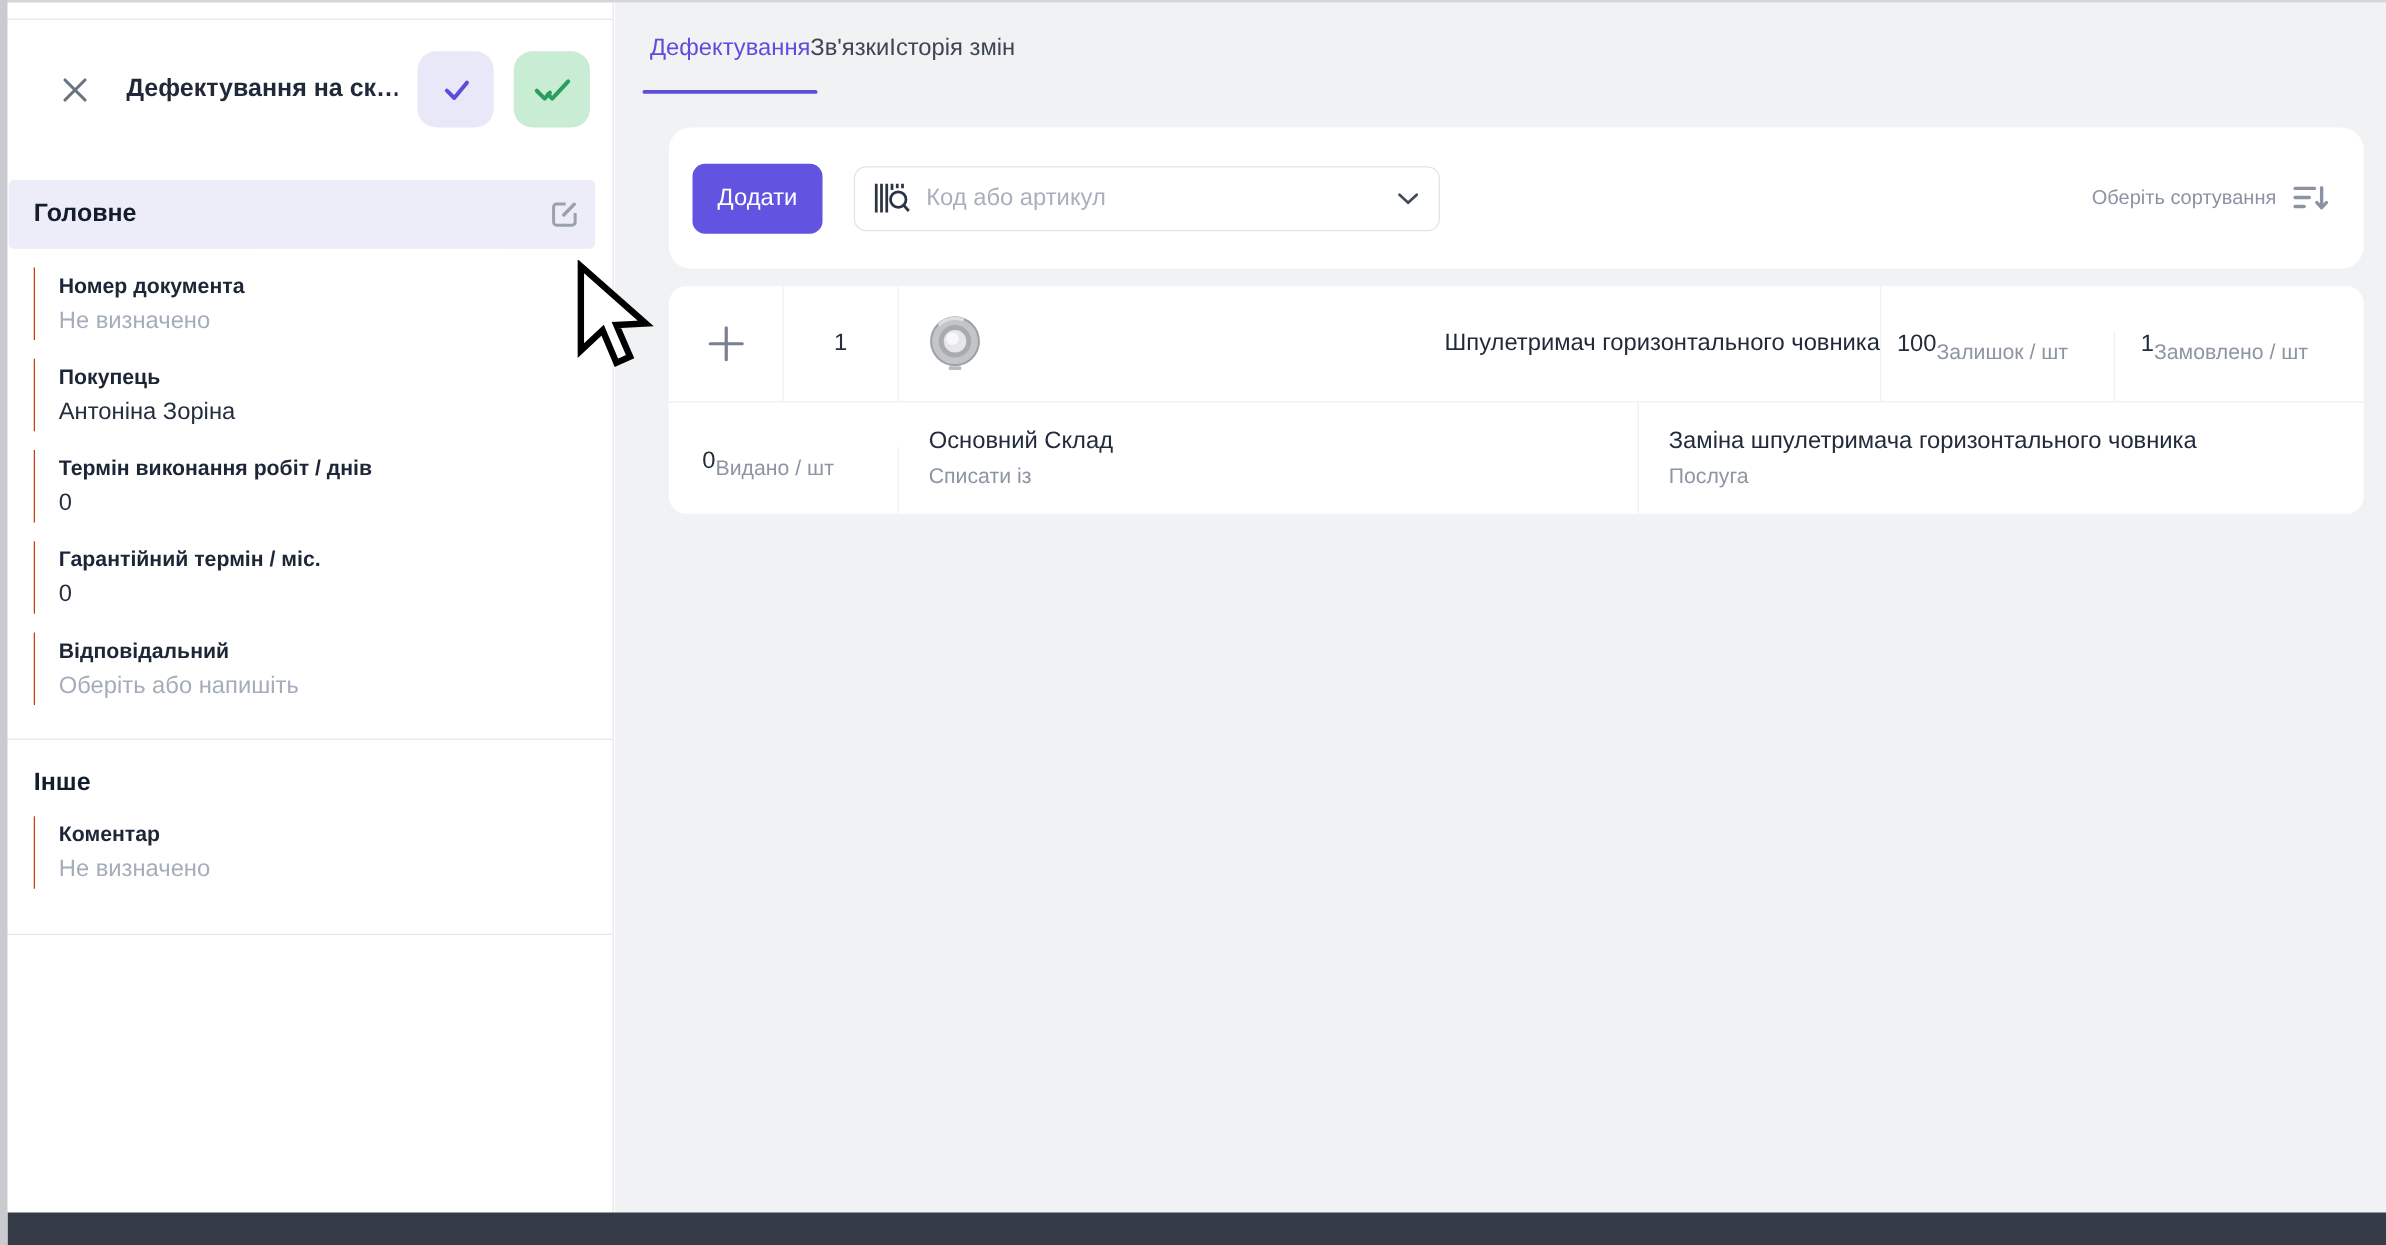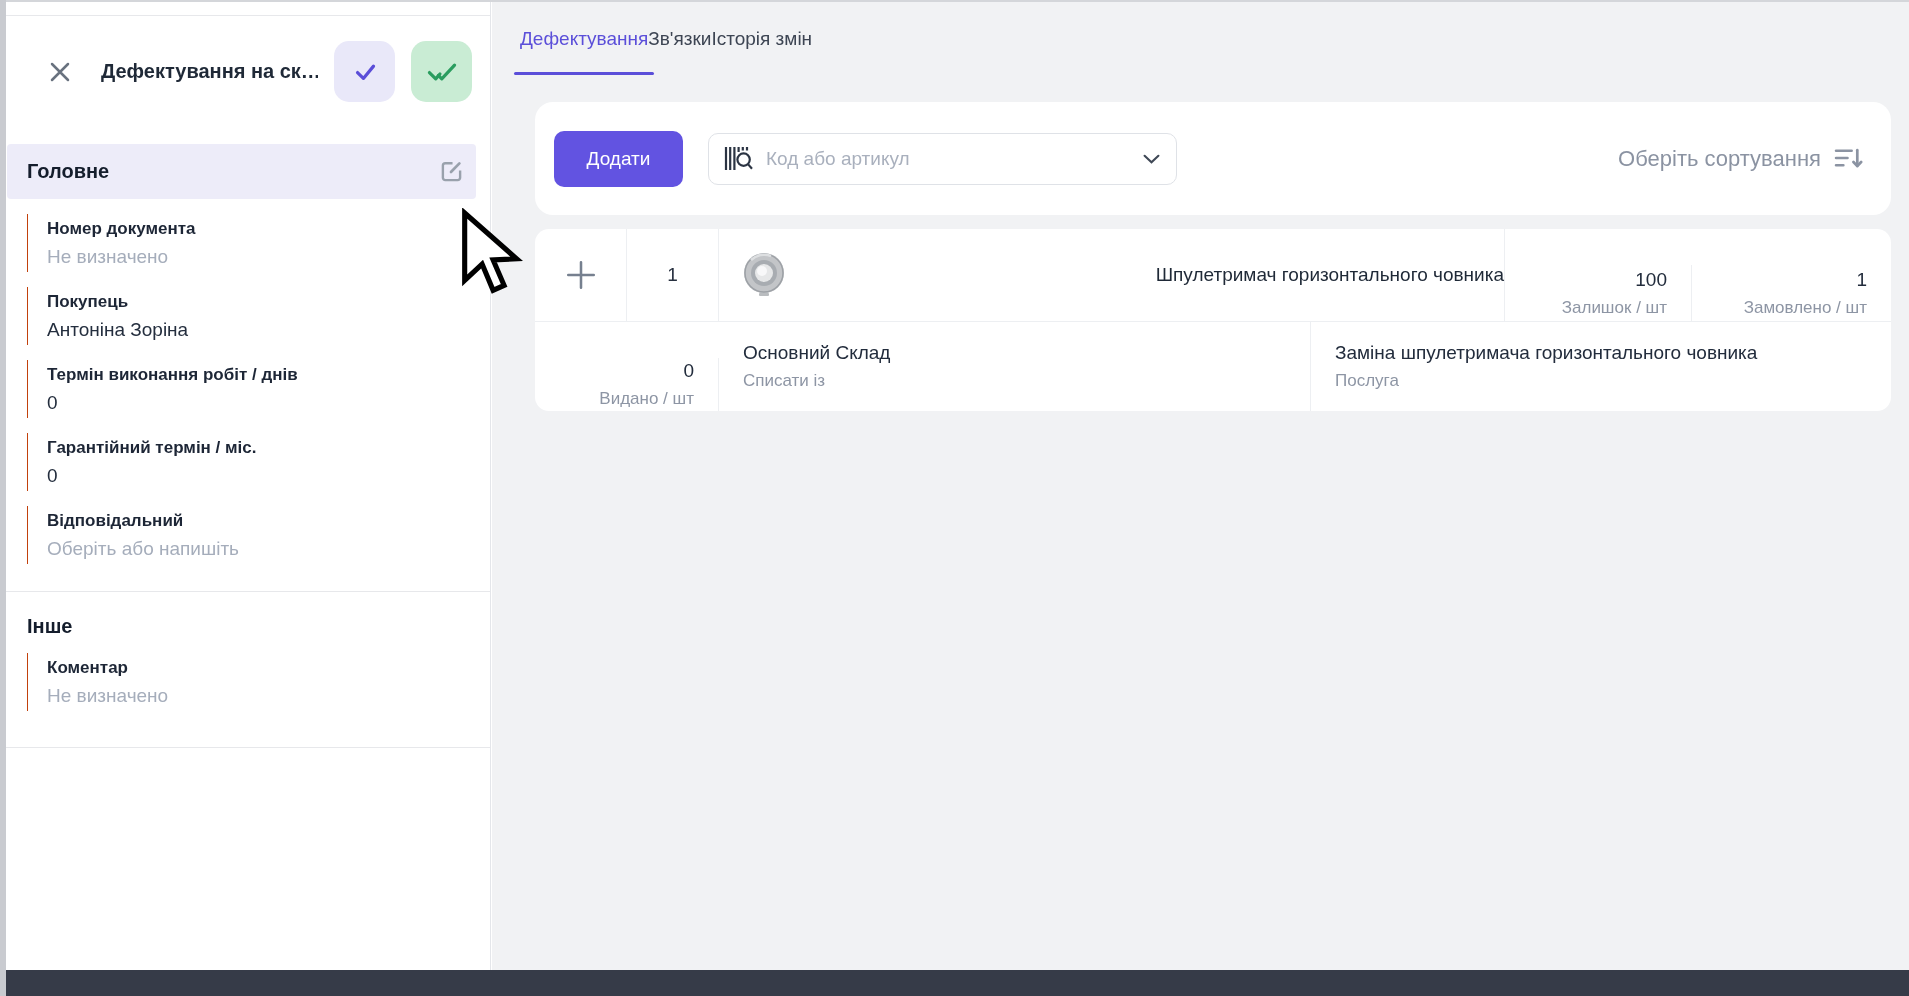--- a/index.html
+++ b/index.html
@@ -31,38 +31,38 @@
   .section-plain { margin:23px 0 0 21px; font-size:20px; font-weight:700; color:#141d2c; }
   .sb-divider3 { border-bottom:1px solid #e7e8eb; margin-top:36px; }
 
   
   .main { position:absolute; left:492px; top:2px; right:0; bottom:26px; background:#f1f2f4; }
   .tabs { height:73px; display:flex; align-items:stretch; padding-left:28px; }
   .tab { display:flex; align-items:center; font-size:19px; font-weight:500; color:#3d4553; position:relative; cursor:pointer; }
   .tab.active { color:#5b4fd9; }
   .tab.active::after { content:""; position:absolute; left:-6px; right:-6px; bottom:0; height:3px; background:#5b4fd9; border-radius:2px; }
   .toolbar { margin:27px 18px 0 43px; height:113px; background:#ffffff; border-radius:18px; display:flex; align-items:center; padding:0 28px 0 19px; }
-  .btn-add { width:129px; height:56px; border-radius:10px; background:#6253e1; color:#ffffff; font-size:19px; font-weight:500; border:none; cursor:pointer; font-family:"Liberation Sans", sans-serif; }
+  .btn-add { width:104px; height:56px; border-radius:10px; background:#6253e1; color:#ffffff; font-size:19px; font-weight:500; border:none; cursor:pointer; font-family:"Liberation Sans", sans-serif; }
   .searchbox { margin-left:25px; width:469px; height:52px; border:1px solid #dfe2e7; border-radius:10px; background:#ffffff; display:flex; align-items:center; padding:0 16px 0 14px; gap:12px; }
   .searchbox input { border:none; outline:none; flex:1; min-width:0; font-size:19px; color:#2a3342; font-family:"Liberation Sans", sans-serif; background:transparent; }
   .searchbox input::placeholder { color:#a9b0bd; }
   .sort { margin-left:auto; display:flex; align-items:center; gap:13px; cursor:pointer; }
-  .sort .sort-label { font-size:22px; color:#8b93a2; }
+  .sort .sort-label { font-size:16px; color:#8b93a2; }
 
   .card { margin:14px 18px 0 43px; background:#ffffff; border-radius:14px; overflow:hidden; }
   .row { display:flex; }
   .row1 { height:93px; border-bottom:1px solid #edeff2; }
   .row2 { height:89px; }
   .cell { border-right:1px solid #edeff2; }
   .cell.last { border-right:none; }
   .c-plus { width:92px; display:flex; align-items:center; justify-content:center; cursor:pointer; }
   .c-qty { width:92px; display:flex; align-items:center; justify-content:center; font-size:19px; color:#27303f; }
   .c-prod { flex:1; display:flex; align-items:center; padding-left:20px; gap:17px;justify-content:space-between; }
   .prod-name { font-size:19px; color:#1f2937; }
-  .num-cell { display:flex; flex-direction:column; justify-content:center; align-items:flex-end; padding-right:24px;margin-top:36px; }
+  .num-cell { display:flex; flex-direction:row; justify-content:center; padding-right:24px;margin-top:36px; }
   .text-cell { display:flex; flex-direction:column; justify-content:center; align-items:flex-start; padding-left:24px; }
   .v { font-size:19px; color:#222c3c; }
   .l { font-size:17px; color:#8d95a4; margin-top:7px; }
   .c-stock { width:187px; }
   .c-ordered { width:199px; }
   .c-issued { width:184px; }
   .c-wh { width:592px; }
   .c-svc { flex:1; }
 
   .cursor { position:absolute; left:459px; top:208px; z-index:100; pointer-events:none; }

